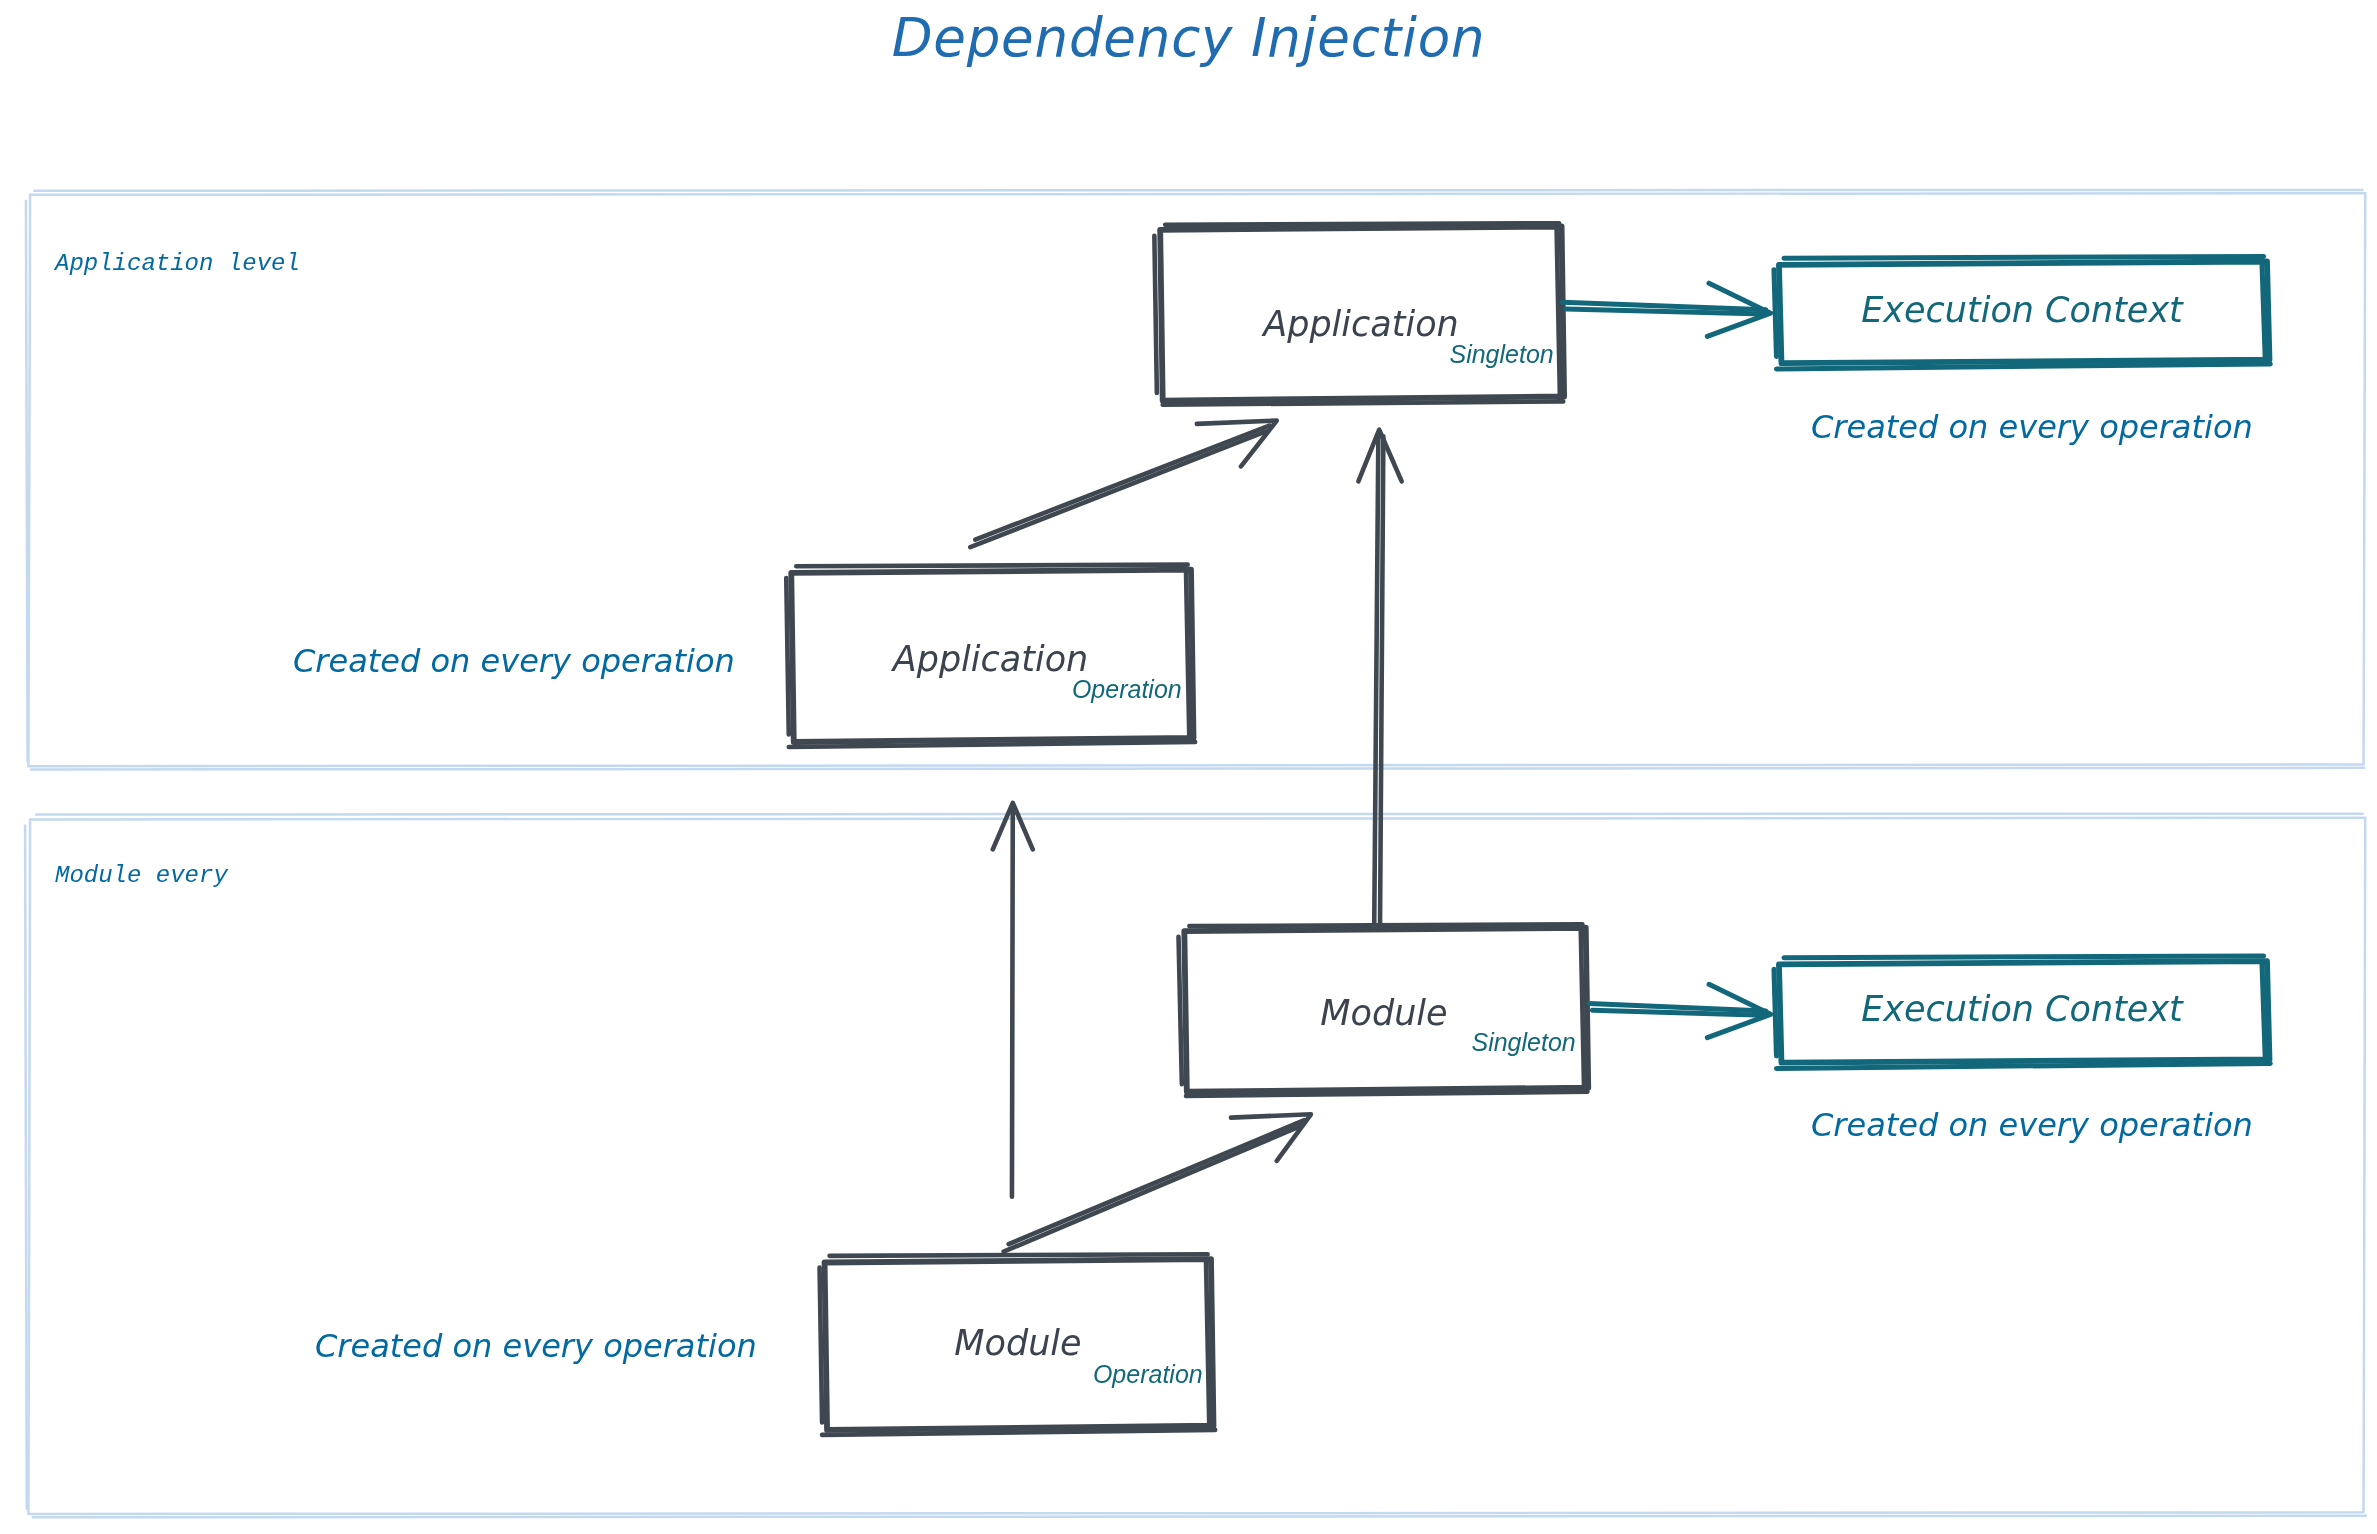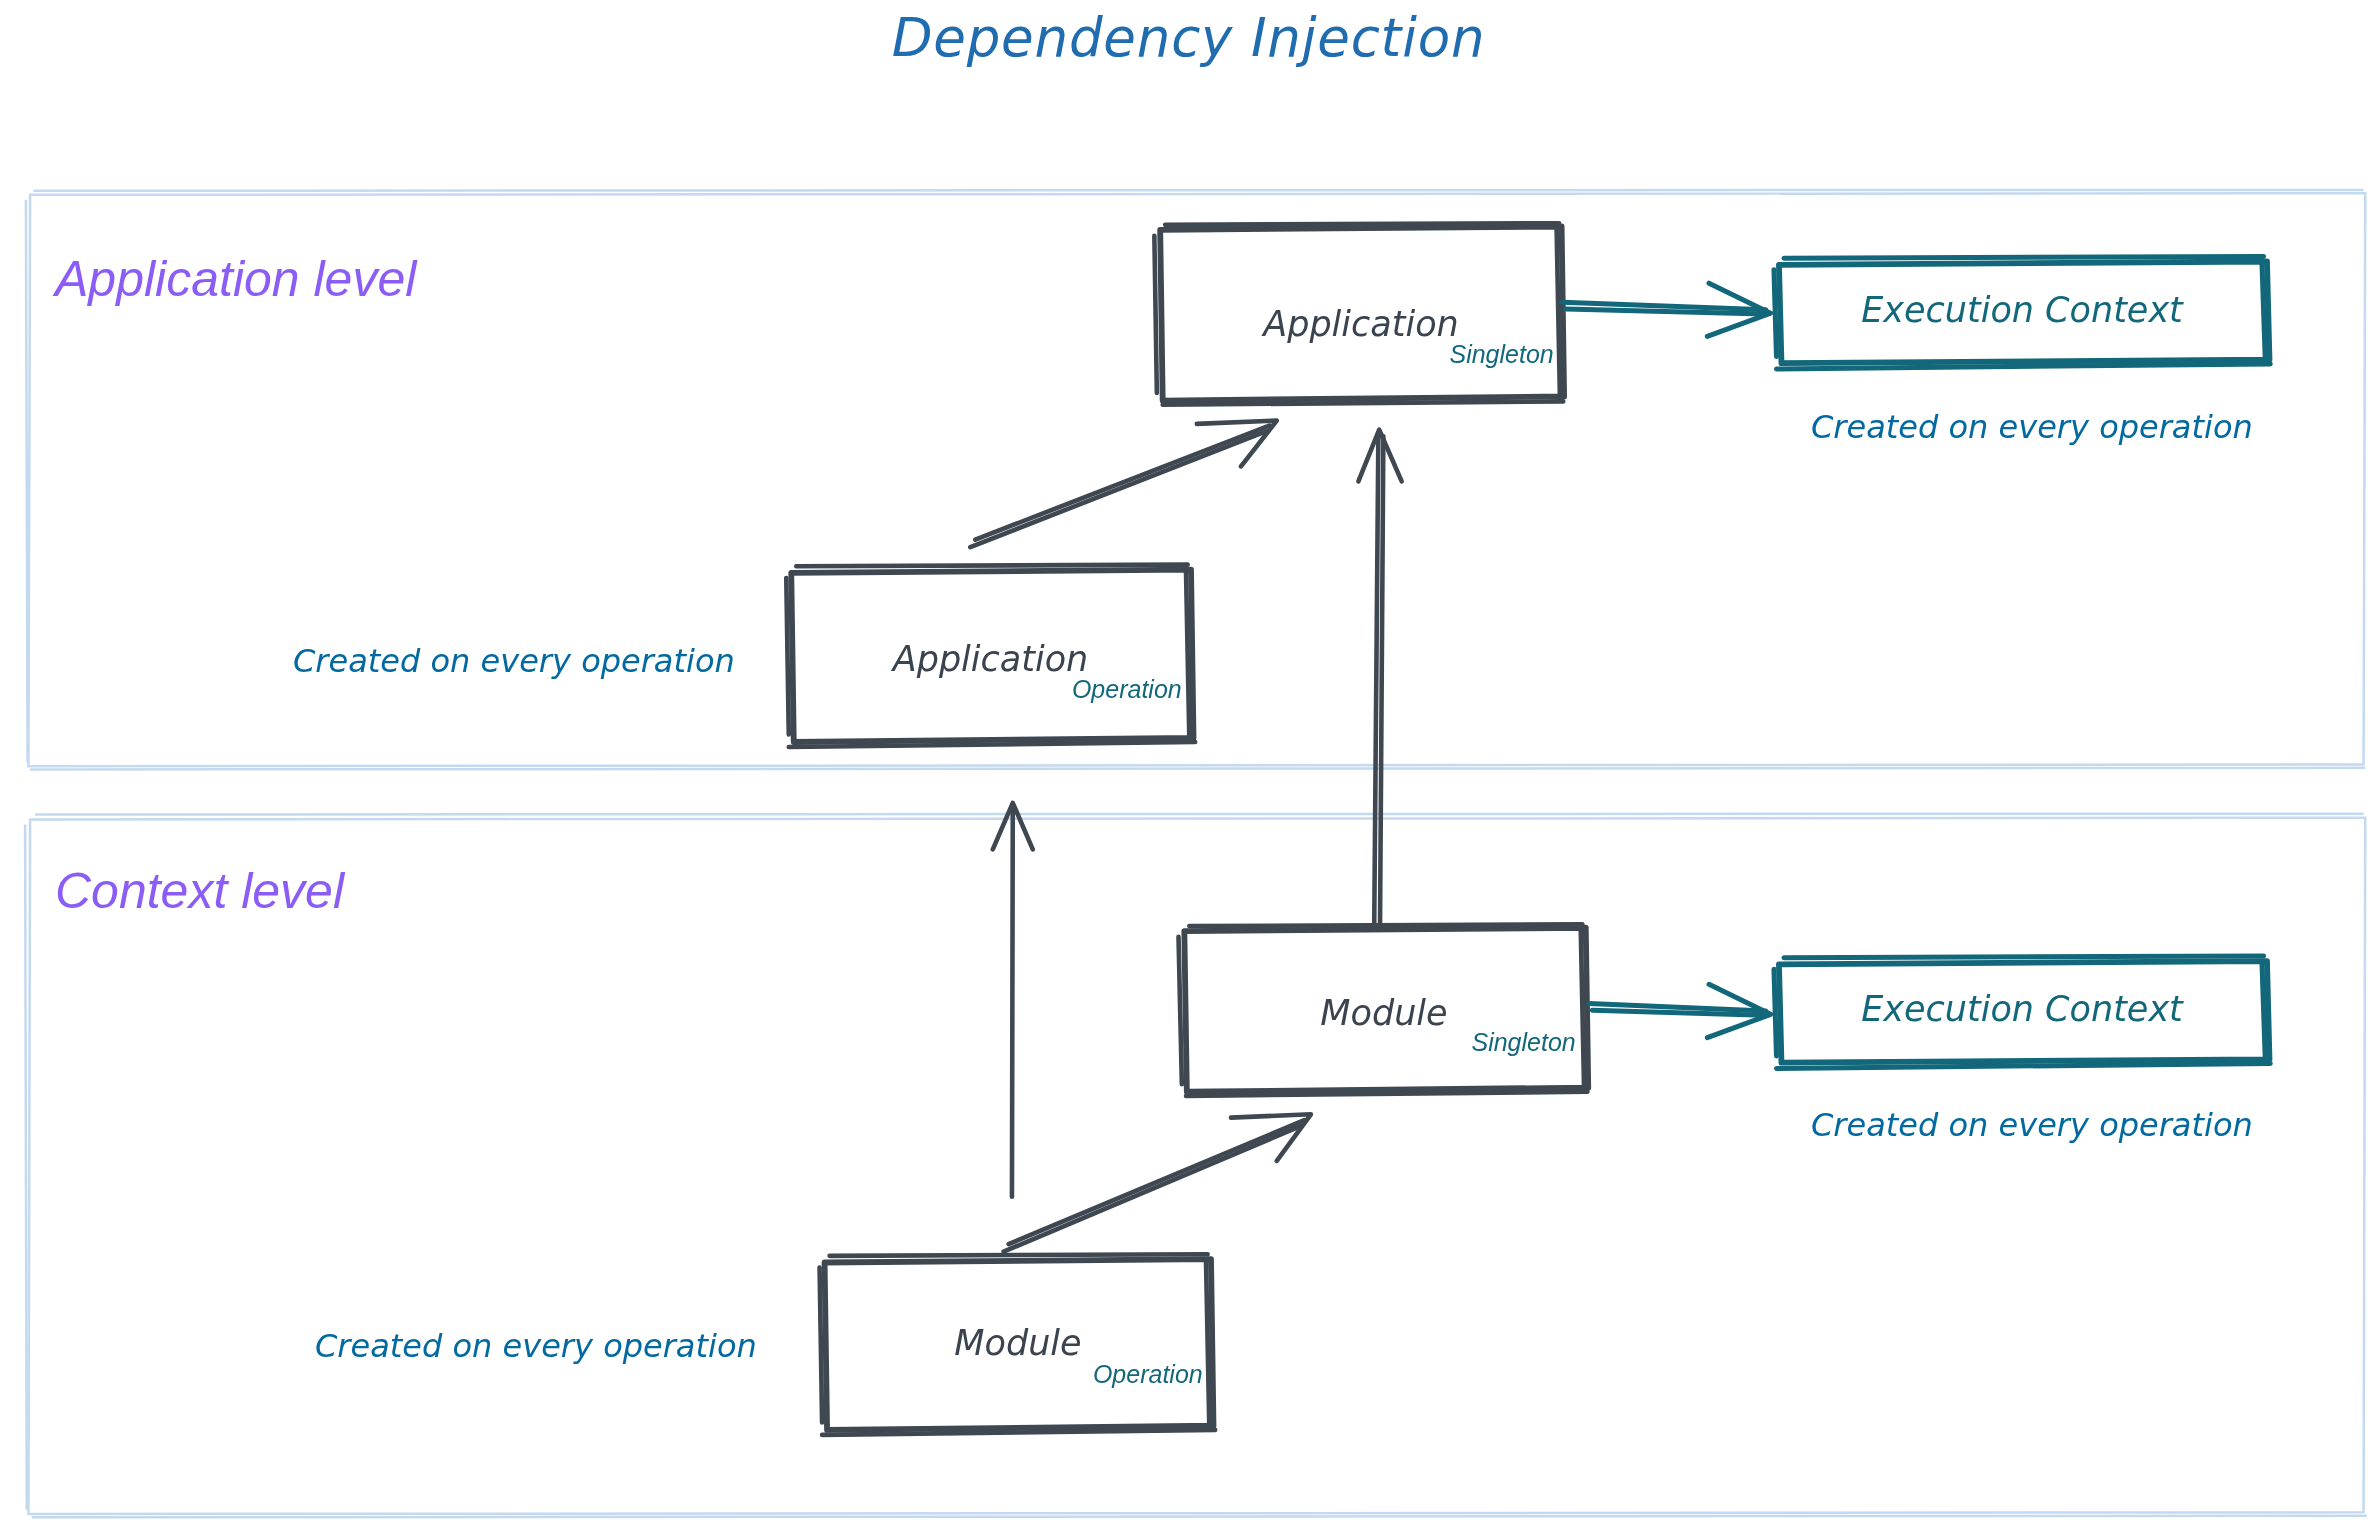--- a/index.html
+++ b/index.html
@@ -49,24 +49,24 @@
     top: 105px;
     width: 2377px;
     text-align: center;
     font-family: "DejaVu Sans", sans-serif;
     font-size: 30px;
     font-style: italic;
     color: #4a525e;
   }
   .section-label {
     position: absolute;
-    font-family: Liberation Sans, sans-serif;
-    font-size: 50px;
-    font-style: italic;
-    color: #8b5cf6;
+    font-family: Liberation Mono, monospace;
+    font-size: 24px;
+    font-style: italic;
+    color: #0369a1;
     white-space: nowrap;
   }
   .note {
     position: absolute;
     font-family: "DejaVu Sans", sans-serif;
     font-size: 32px;
     font-style: italic;
     color: #0369a1;
     white-space: nowrap;
   }
@@ -216,21 +216,21 @@
     </g>
 
     <g>
       <path class="sk2" d="M1215 1437 L1216 970"></path>
       <path class="sk2" d="M1192 1020 L1216 964 L1240 1020"></path>
     </g>
   </svg>
 
   <div class="section-label" style="left:55px; top:250px;">Application level</div>
 
-  <div class="section-label" style="left:55px; top:862px;">Context level</div>
+  <div class="section-label" style="left:55px; top:862px;">Module every</div>
 
   <div class="node" style="left:1155px; top:223px; width:412px; height:182px;">
     <div class="node-title" style="top:65px;">Application</div>
     <div class="node-tag" style="top:117px;">Singleton</div>
   </div>
 
   <div class="node" style="left:786px; top:565px; width:409px; height:182px;">
     <div class="node-title" style="top:58px;">Application</div>
     <div class="node-tag" style="top:110px;">Operation</div>
   </div>

